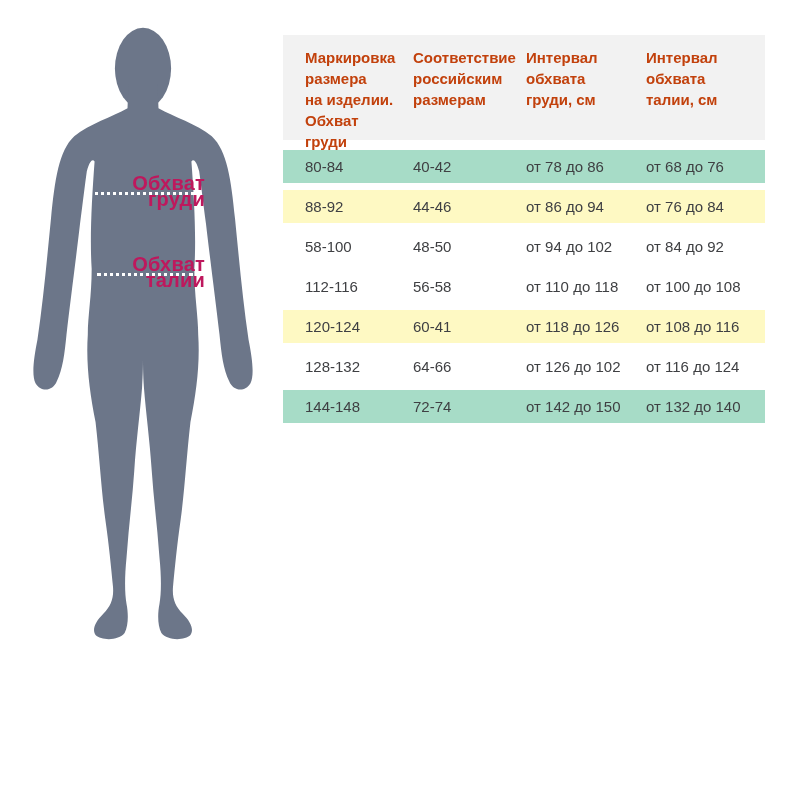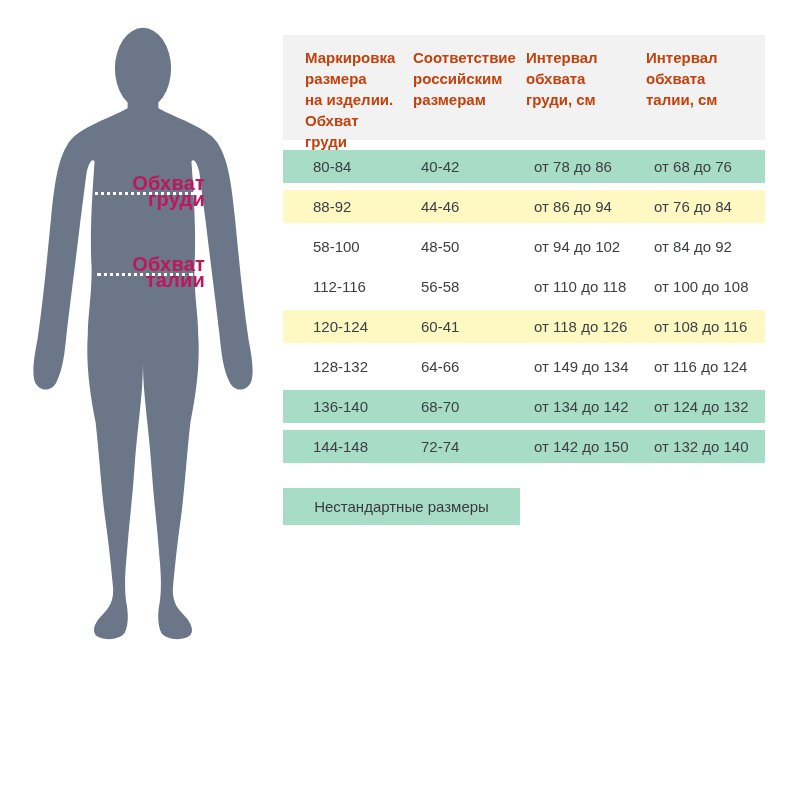--- a/index.html
+++ b/index.html
@@ -58,21 +58,20 @@
   }
   .th:nth-child(1), .td:nth-child(1) { padding-left: 22px; }
   .th:nth-child(2), .td:nth-child(2),
   .th:nth-child(3), .td:nth-child(3),
   .th:nth-child(4), .td:nth-child(4) { padding-left: 10px; }
 
   .trow {
     height: 33px;
     margin-bottom: 7px;
     align-items: center;
-    padding-left: 8px;
   }
   .td { font-size: 15px; color: #3f4043; white-space: nowrap; }
 
   .row--green  { background: #a7dcc7; }
   .row--stripe { background: #fef9c3; }
   .row--plain  { background: #ffffff; }
 
   .nonstandard-btn {
     margin-top: 25px;
     width: 237px;
@@ -202,32 +201,25 @@
   <div class="trow row--stripe">
     <div class="td">120-124</div>
     <div class="td">60-41</div>
     <div class="td">от 118 до 126</div>
     <div class="td">от 108 до 116</div>
   </div>
 
   <div class="trow row--plain">
     <div class="td">128-132</div>
     <div class="td">64-66</div>
-    <div class="td">от 149 до 134</div>
+    <div class="td">от 126 до 102</div>
     <div class="td">от 116 до 124</div>
   </div>
 
-  <div class="trow row--green">
-    <div class="td">136-140</div>
-    <div class="td">68-70</div>
-    <div class="td">от 134 до 142</div>
-    <div class="td">от 124 до 132</div>
-  </div>
 
   <div class="trow row--green">
     <div class="td">144-148</div>
     <div class="td">72-74</div>
     <div class="td">от 142 до 150</div>
     <div class="td">от 132 до 140</div>
   </div>
 
-  <button class="nonstandard-btn">Нестандартные размеры</button>
 </div>
 
 </body></html>

